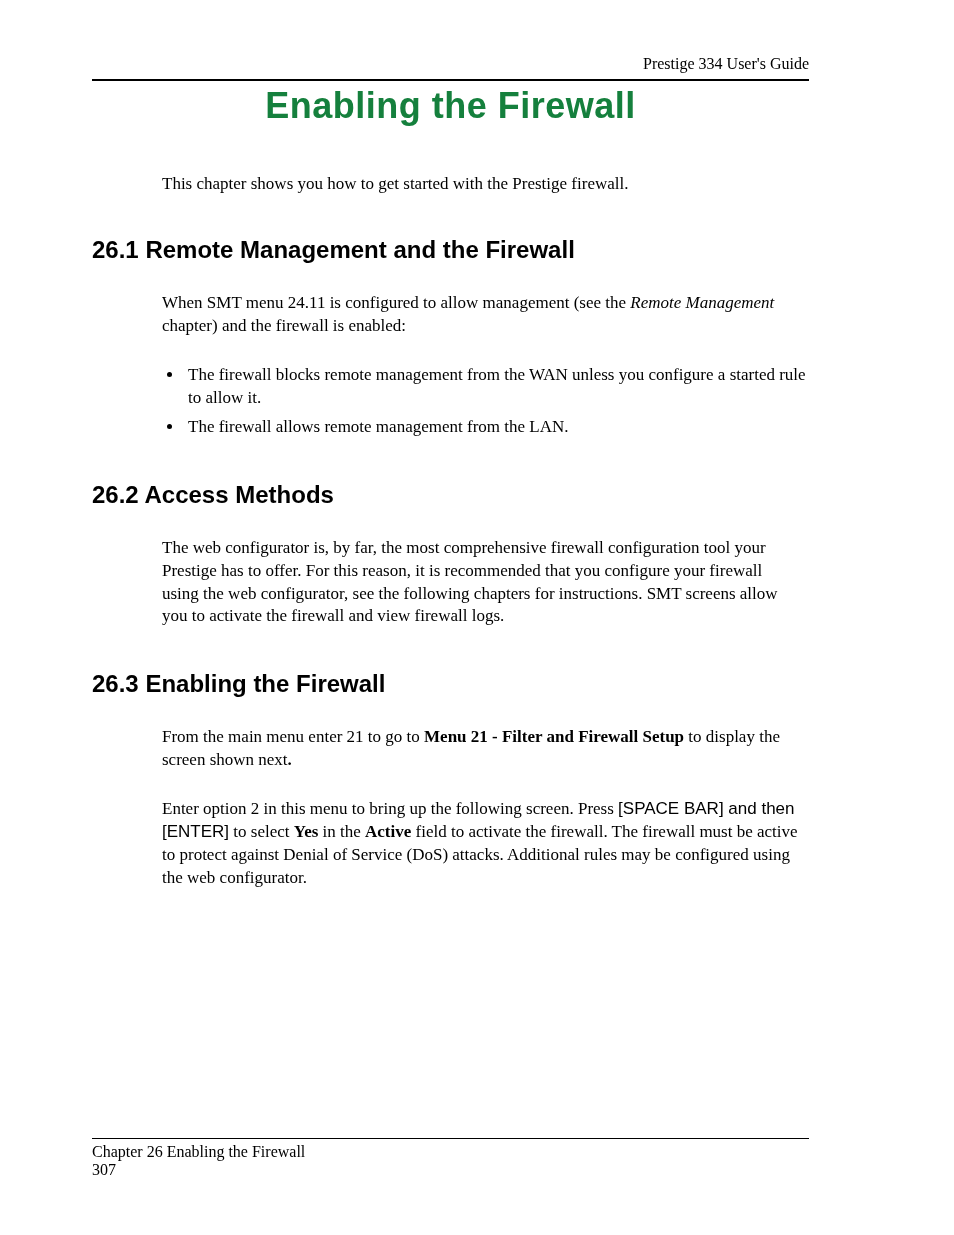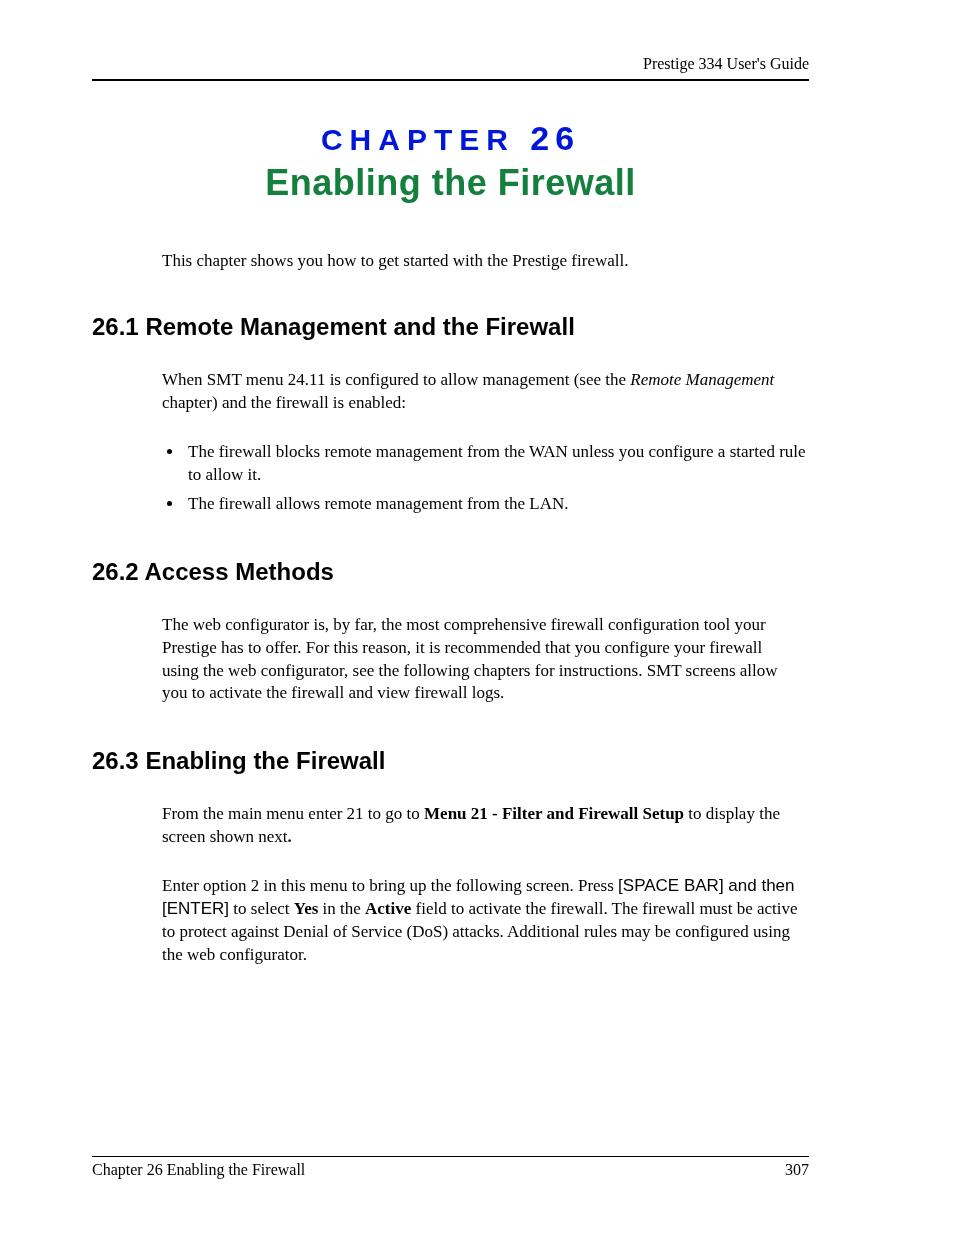--- a/index.html
+++ b/index.html
@@ -88,38 +88,36 @@
     right: 92px;
   }
   .footer .rule {
     border-top: 1px solid #000;
   }
   .footer-line {
     display: flex;
     justify-content: space-between;
     font-size: 16px;
     margin-top: 4px;
+    flex-direction: column;
   }
   .italic { font-style: italic; }
   .bold { font-weight: bold; }
   .sans { font-family: Arial, Helvetica, sans-serif; }
 </style>
 </head>
 <body>
 
 <div class="page">
 
   <div class="header-area">
     <span>Prestige 334 User's Guide</span>
   </div>
   <hr class="rule">
 
-  <div class="chapter-number">
-    <span class="chapnum-label">CHAPTER </span><span>26</span>
-  </div>
   <div class="chapter-title">Enabling the Firewall</div>
 
   <div class="body-indent intro">This chapter shows you how to get started with the Prestige firewall.</div>
 
   <div class="section-block">
     <h2 class="section">26.1  Remote Management and the Firewall</h2>
     <div class="body-indent para">
       <span>When SMT menu 24.11 is configured to allow management (see the </span><span class="italic">Remote Management</span><span> chapter) and the firewall is enabled:</span>
     </div>
     <ul class="bullets body-indent" style="margin-left:70px; padding-left:22px;">

